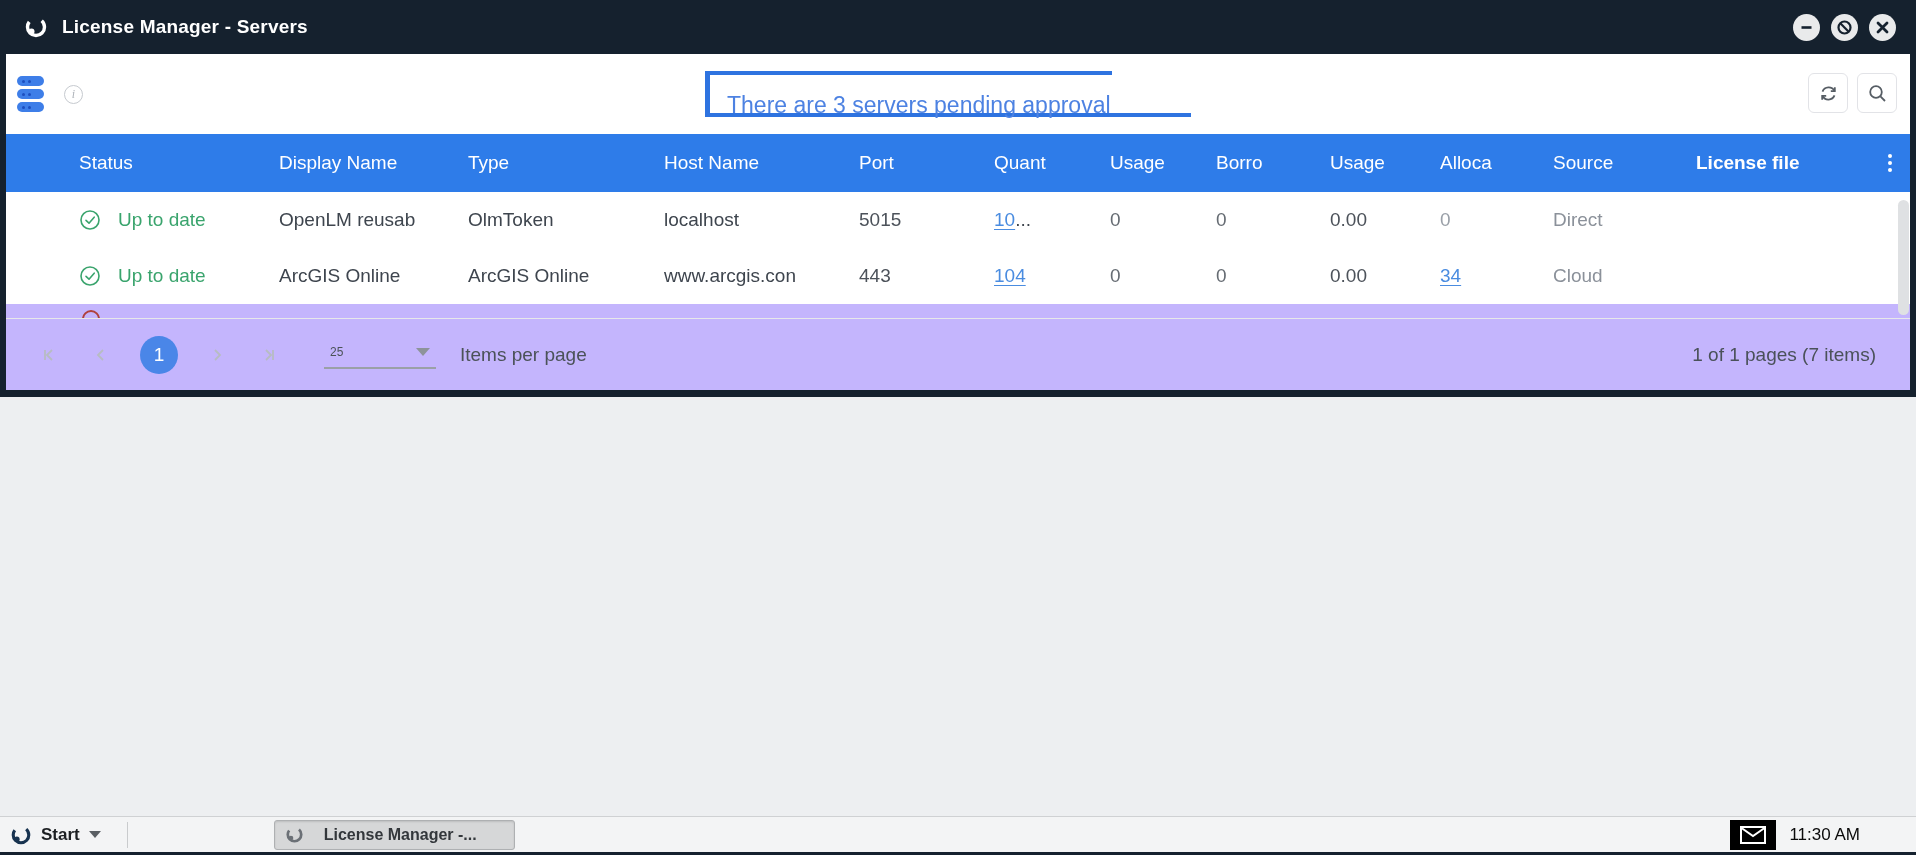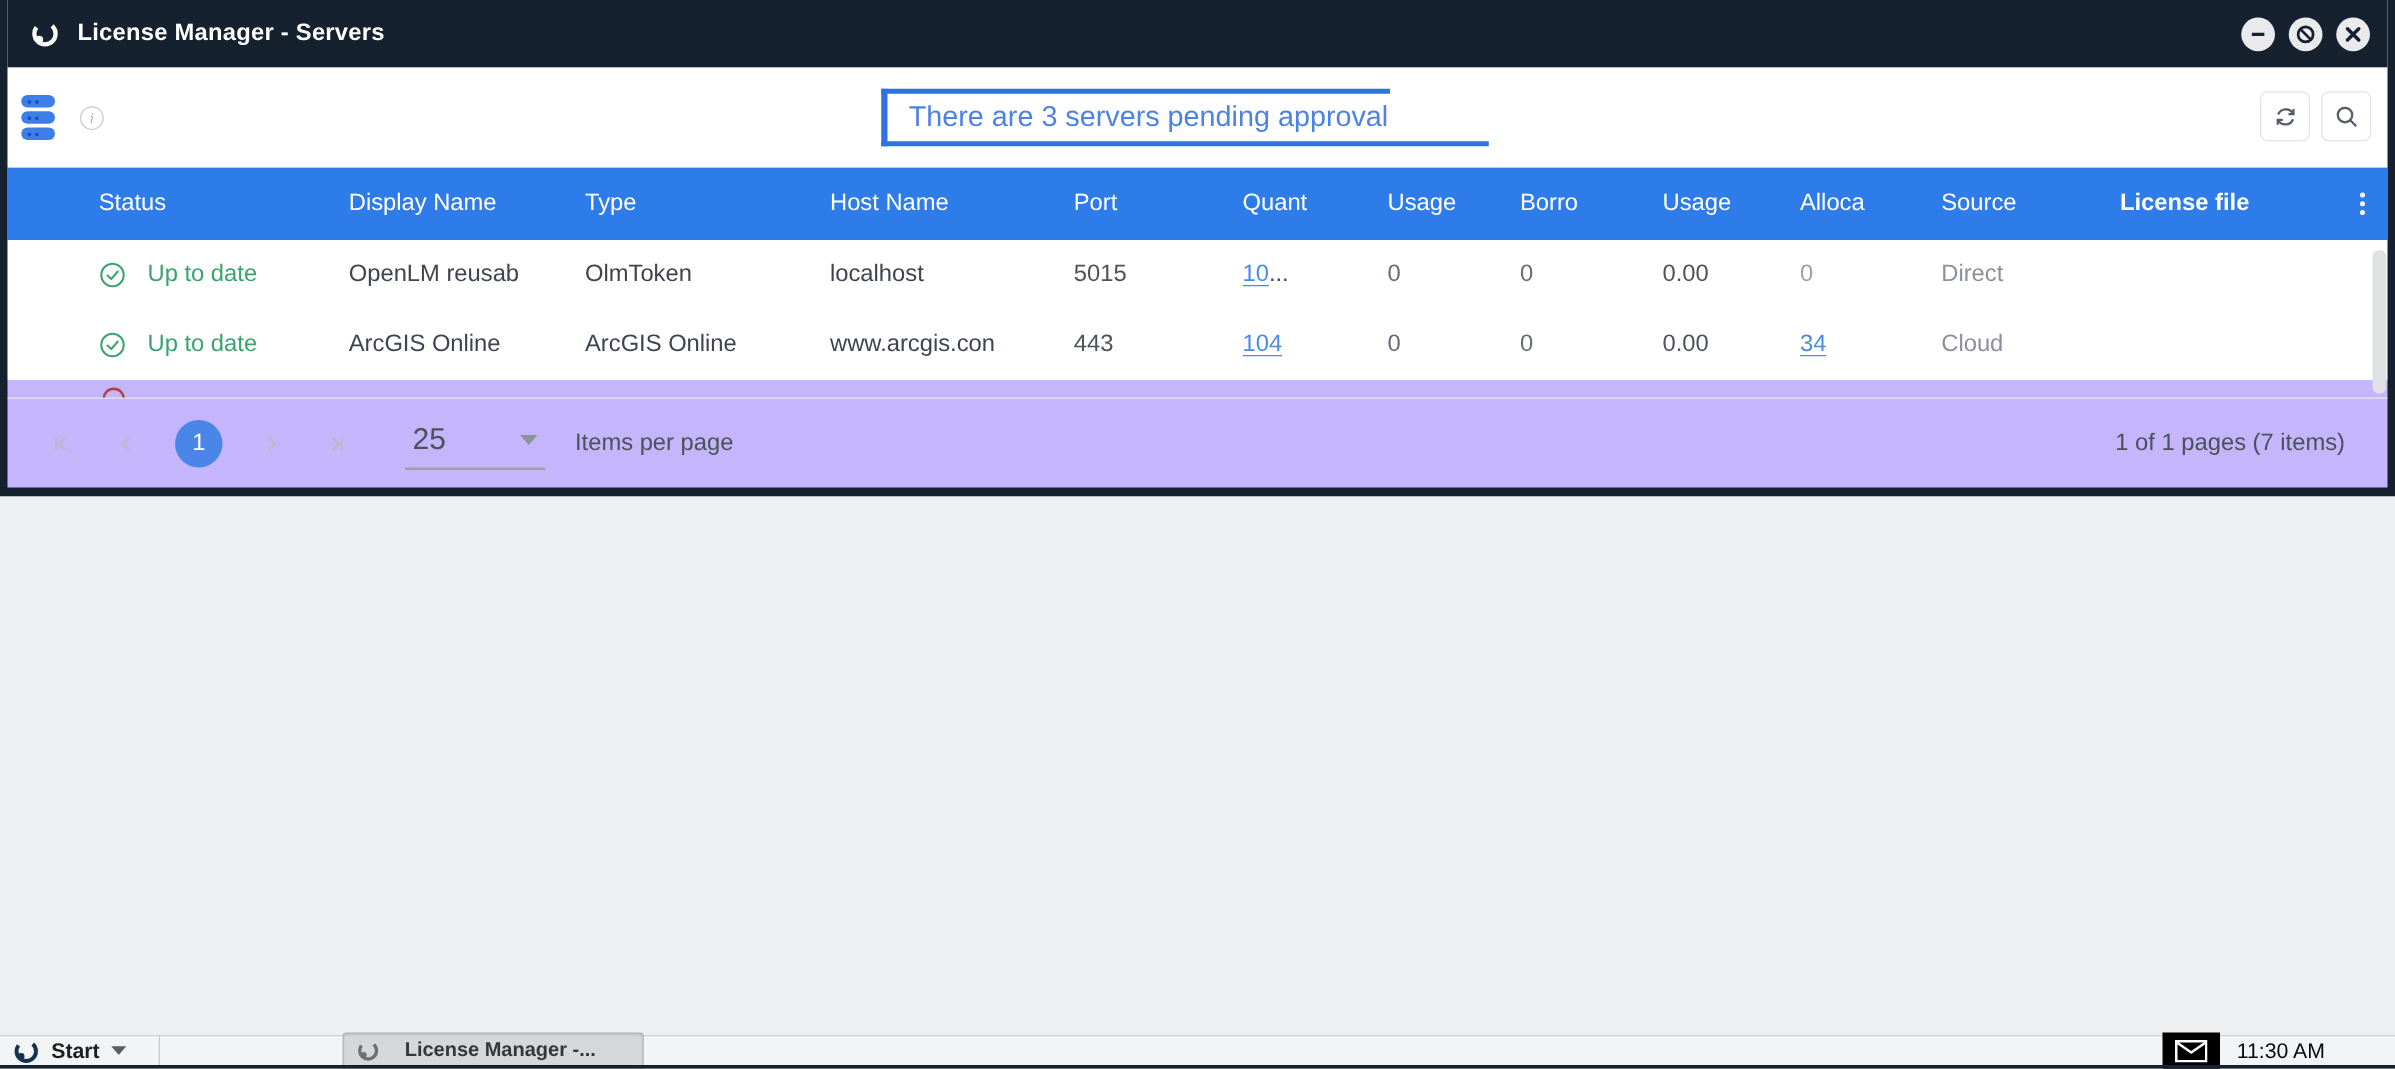--- a/index.html
+++ b/index.html
@@ -22,21 +22,21 @@
   .srv-icon { position:absolute; left:11px; top:22px; display:flex; flex-direction:column; gap:3px; }
   .srv-bar { width:27px; height:10px; border-radius:5px; background:#3e7ee8; position:relative; }
   .srv-bar::before, .srv-bar::after { content:""; position:absolute; top:3.5px; width:3px; height:3px; border-radius:50%; background:#1d4fc0; }
   .srv-bar::before { left:5px; } .srv-bar::after { left:11px; }
   .info-icon { position:absolute; left:58px; top:31px; width:19px; height:19px; border:1.5px solid #c6cacf; border-radius:50%; color:#aeb3b9; font-size:12px; line-height:16px; text-align:center; font-family:"Liberation Serif",serif; font-style:italic; }
 
   .banner { position:absolute; left:699px; top:17px; width:486px; height:46px; cursor:pointer; }
   .banner .b-left { position:absolute; left:0; top:0; bottom:0; width:5px; background:#2e73e0; }
   .banner .b-top { position:absolute; left:0; top:0; height:4px; width:407px; background:#2e73e0; }
   .banner .b-bottom { position:absolute; left:0; bottom:0; height:4px; width:486px; background:#2e73e0; }
-  .banner .b-text { position:absolute; left:22px; top:0; line-height:44px; font-size:23px; color:#4d82e2; white-space:nowrap; }
+  .banner .b-text { position:absolute; left:22px; top:12px; line-height:44px; font-size:23px; color:#4d82e2; white-space:nowrap; }
 
   .tool-btn { position:absolute; top:19px; width:40px; height:40px; border:1px solid #e2e3e7; border-radius:6px; background:#fff; display:flex; align-items:center; justify-content:center; cursor:pointer; }
   .tool-btn.refresh { right:62px; }
   .tool-btn.search { right:13px; }
 
   
   .thead { height:58px; background:#2e7ce9; display:flex; align-items:center; color:#ffffff; font-size:19px; flex:none; }
   .cell { overflow:hidden; white-space:nowrap; padding-right:8px; flex:none; }
   .c-status  { width:273px; padding-left:73px; display:flex; align-items:center; }
   .c-display { width:189px; }
@@ -67,27 +67,27 @@
   .sliver-icon { position:absolute; left:76px; top:6px; width:18px; height:18px; border:2.5px solid #b0413d; border-radius:50%; }
 
   
   .vscroll { position:absolute; right:1px; top:200px; width:11px; height:115px; border-radius:6px; background:#dfe1e3; cursor:pointer; }
 
   
   .pagbar { flex:1; border-top:1px solid #e7e8ea; display:flex; align-items:center; padding:0 34px 0 30px; color:#4b5258; }
   .pg-btn { width:26px; height:26px; display:flex; align-items:center; justify-content:center; cursor:pointer; margin-right:26px; }
   .pg-btn svg { stroke:#b7bcc2; }
   .pg-current { width:38px; height:38px; border-radius:50%; background:#4a86e8; color:#fff; font-size:19px; display:flex; align-items:center; justify-content:center; margin:0 26px 0 0; cursor:pointer; }
-  .pg-size { width:112px; border-bottom:2px solid #9aa0a6; display:flex; align-items:center; justify-content:space-between; padding:4px 6px 8px 6px; margin:0 24px 0 16px; font-size:24px; color:#4b5258; cursor:pointer; }
+  .pg-size { width:112px; border-bottom:2px solid #9aa0a6; display:flex; align-items:center; justify-content:space-between; padding:4px 6px 8px 6px; margin:0 24px 0 16px; font-size:12px; color:#4b5258; cursor:pointer; }
   .caret-down { width:0; height:0; border-left:7px solid transparent; border-right:7px solid transparent; border-top:8px solid #8d939a; }
   .pg-label { font-size:19px; color:#4b5258; }
   .pg-summary { margin-left:auto; font-size:19px; color:#4a5159; }
 
   
-  .taskbar { position:absolute; left:0; bottom:3px; height:24px; width:100%; background:#f3f4f5; border-top:1px solid #cfd1d3; display:flex; align-items:center; }
+  .taskbar { position:absolute; left:0; bottom:3px; height:36px; width:100%; background:#f3f4f5; border-top:1px solid #cfd1d3; display:flex; align-items:center; }
   .bottom-strip { position:absolute; left:0; bottom:0; height:3px; width:100%; background:#15212e; }
   .start { display:flex; align-items:center; gap:9px; padding:0 12px 0 10px; height:100%; cursor:pointer; }
   .start .start-label { font-size:17px; font-weight:bold; color:#1c1f22; }
   .start-caret { width:0; height:0; border-left:6px solid transparent; border-right:6px solid transparent; border-top:7px solid #5a5f64; }
   .tb-divider { width:1px; height:26px; background:#c9cbcd; margin-left:14px; }
   .task-item { margin-left:146px; width:241px; height:30px; background:#d6d7d8; border:1px solid #aeb0b2; border-radius:3px; display:flex; align-items:center; gap:20px; padding:0 10px; cursor:pointer; box-shadow:inset 0 1px 2px rgba(0,0,0,.12); }
   .task-item .task-label { font-size:16px; font-weight:bold; color:#33373b; white-space:nowrap; overflow:hidden; }
   .tray { margin-left:auto; display:flex; align-items:center; gap:13px; padding-right:56px; }
   .mail-box { width:46px; height:30px; background:#000; display:flex; align-items:center; justify-content:center; cursor:pointer; }
   .clock { font-size:17px; color:#0a0a0a; white-space:nowrap; }

